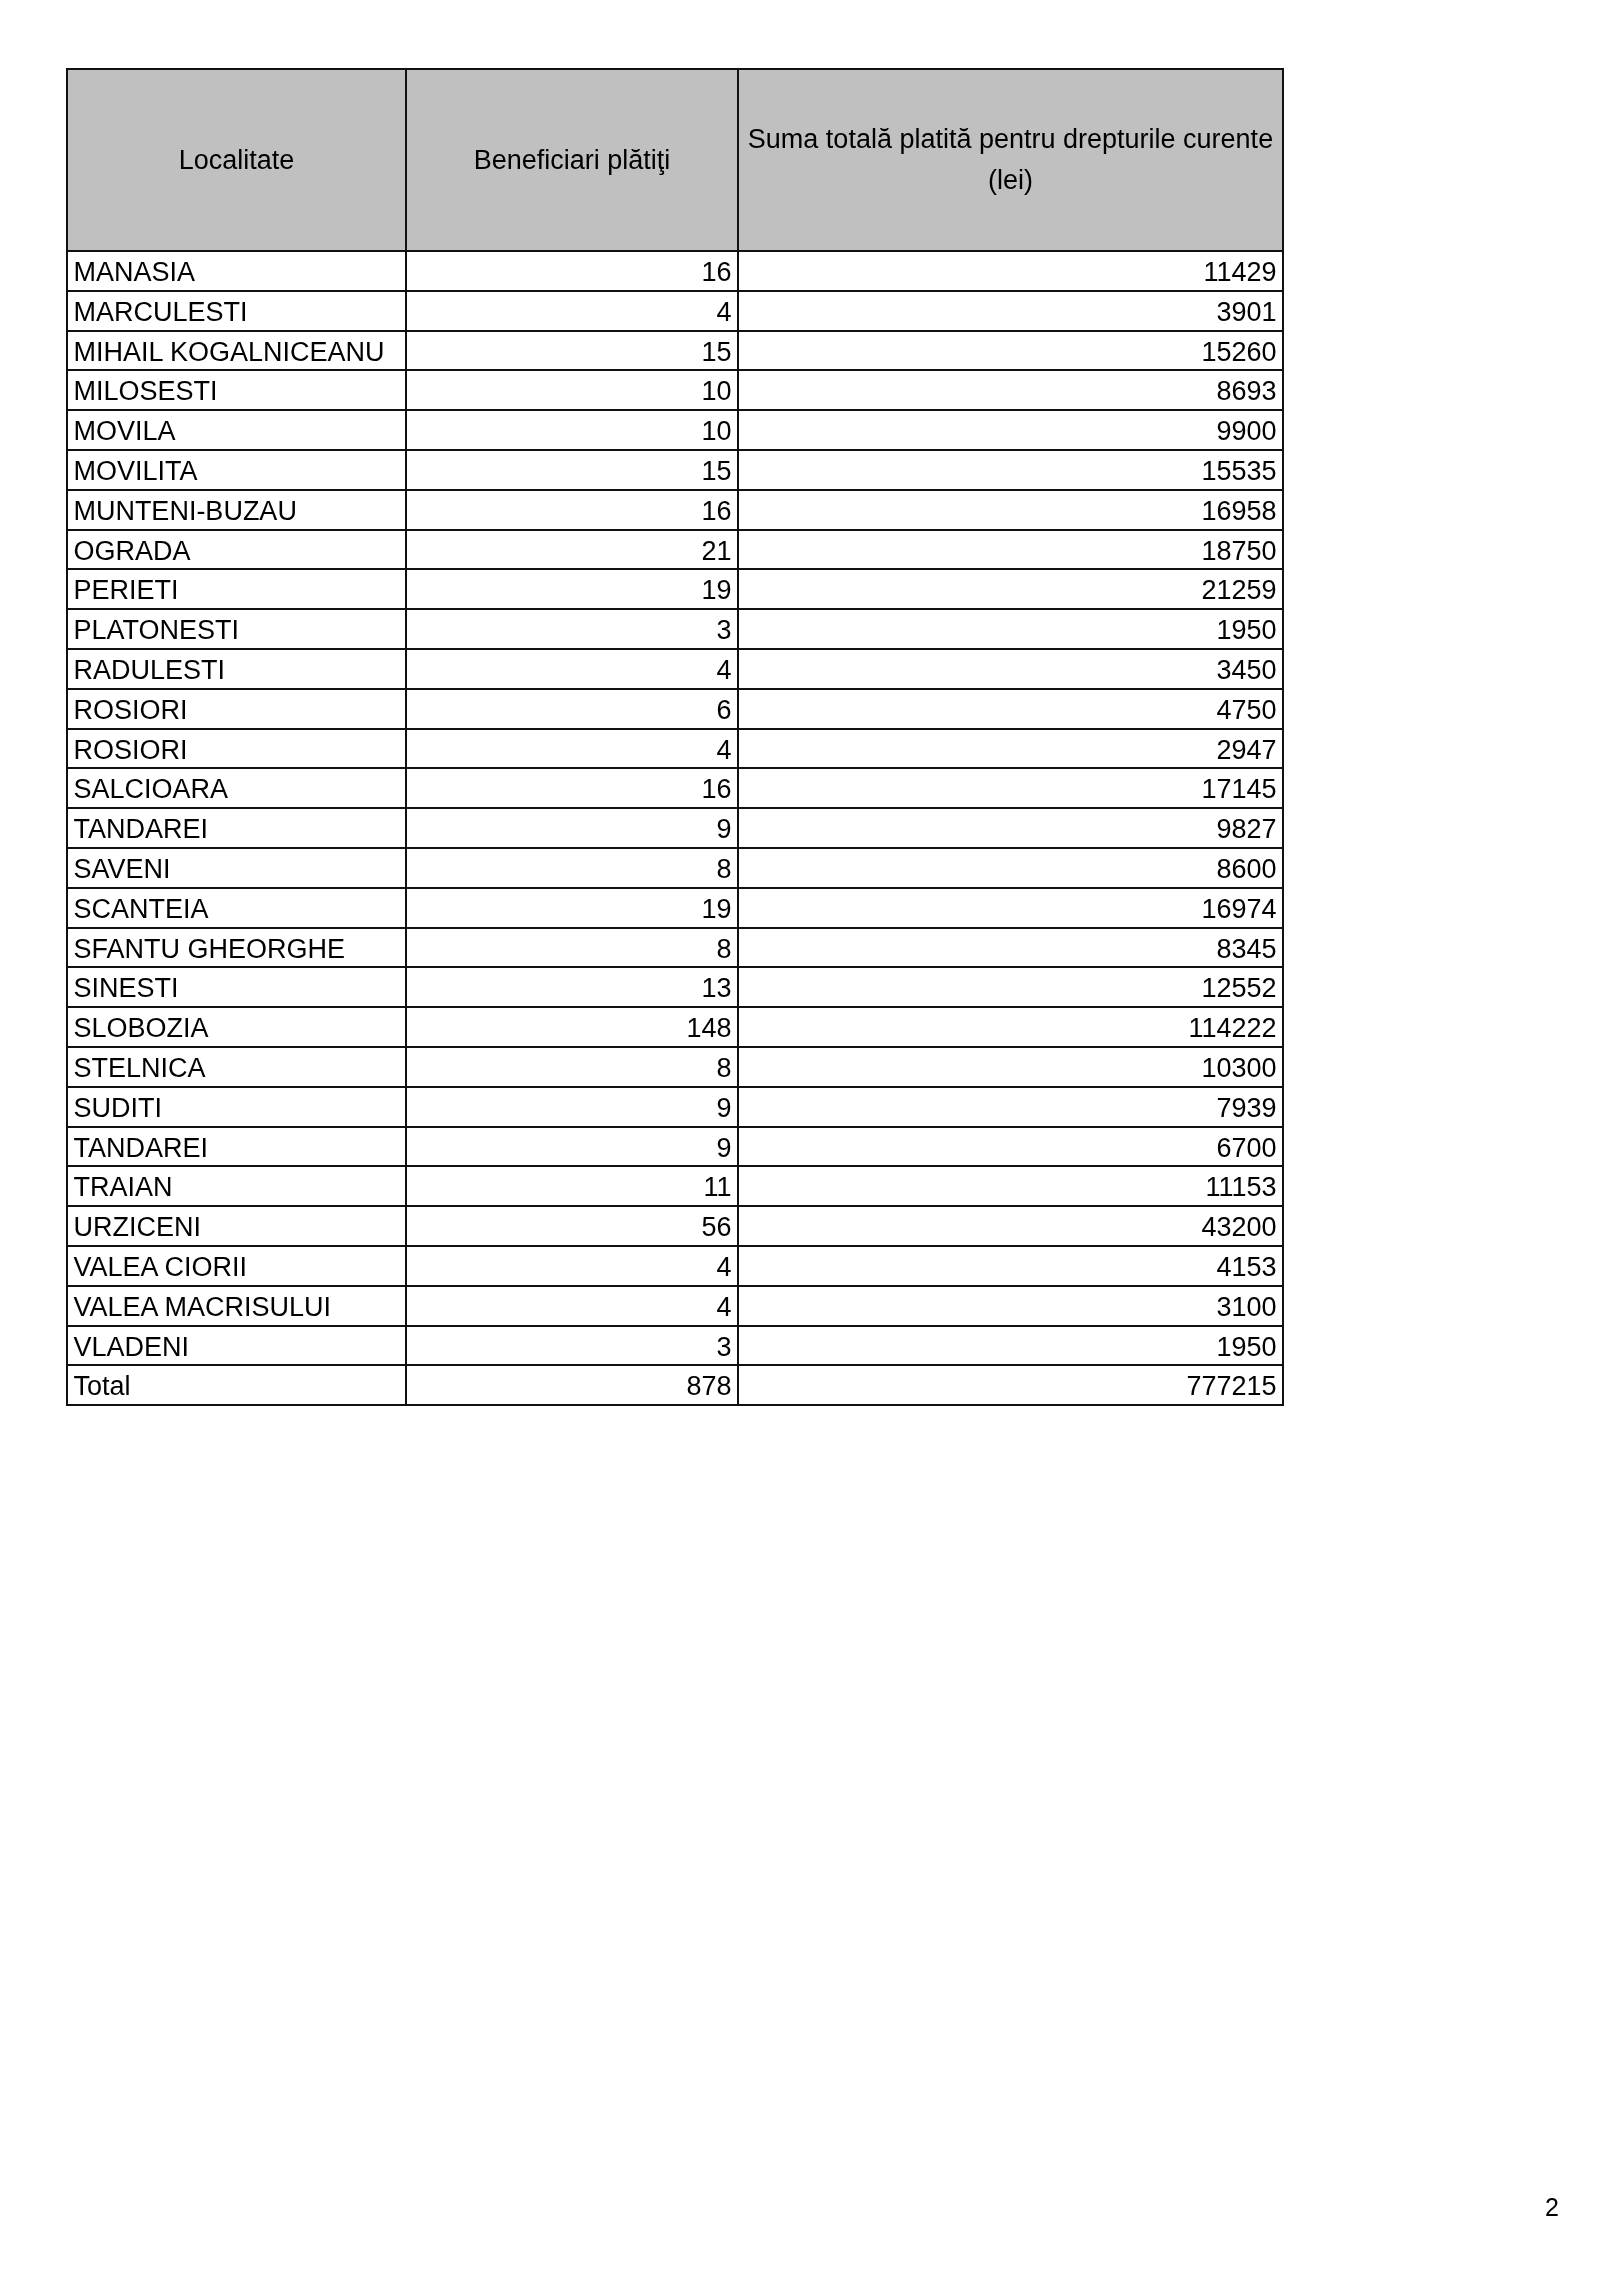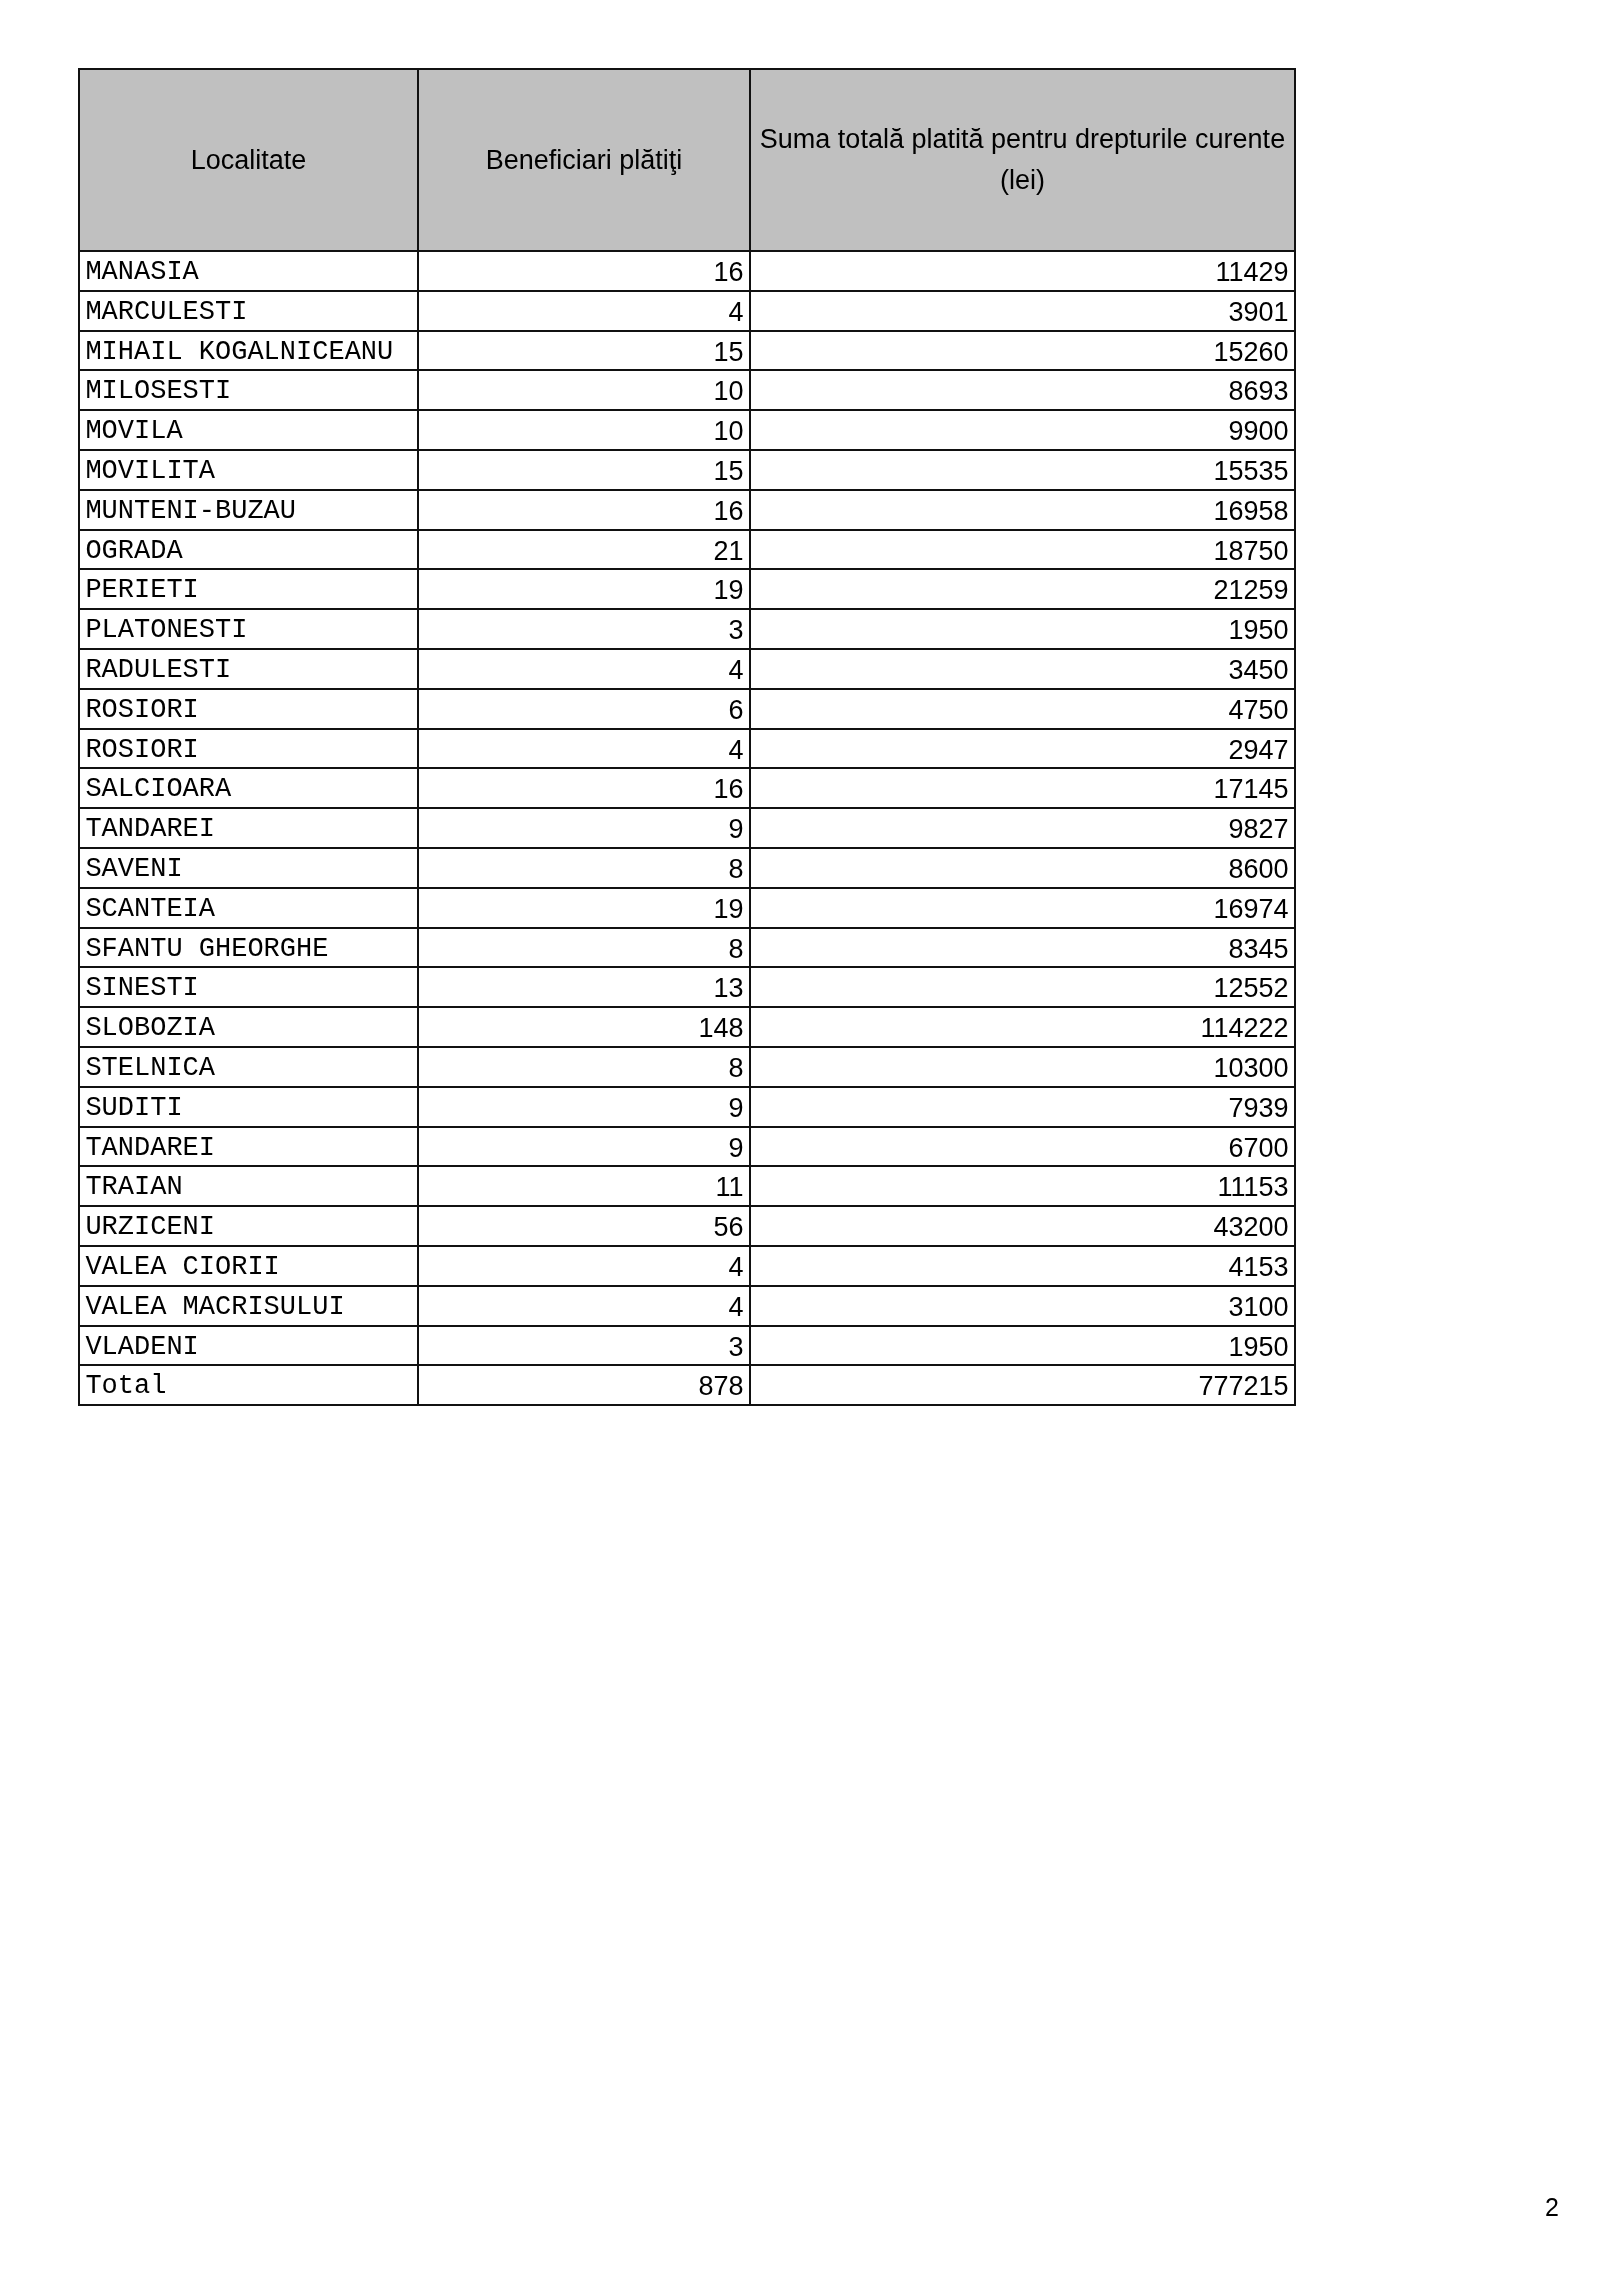--- a/index.html
+++ b/index.html
@@ -1,38 +1,38 @@
 <!DOCTYPE html>
 <html style="font-size:14.4px"><head>
   <meta charset="utf-8">
   <style>
     html, body { margin: 0; padding: 0; background: #ffffff; }
     body { width: 1620px; height: 2291px; position: relative; overflow: hidden;
            font-family: "Liberation Sans", sans-serif; color: #000; }
     table.data-table {
-      position: absolute; left: 78px; top: 68px;
+      position: absolute; left: 66px; top: 68px;
       border-collapse: collapse; table-layout: fixed;
       width: 1216px;
     }
     table.data-table col.c1 { width: 339px; }
     table.data-table col.c2 { width: 332px; }
     table.data-table col.c3 { width: 545px; }
     table.data-table th, table.data-table td {
       border: 2.7px solid #111;
       font-size: 27px; line-height: 32px;
       padding: 0 5.4px;
       white-space: nowrap; overflow: hidden;
     }
     table.data-table th {
       background: #c0c0c0; font-weight: normal;
       height: 180px; text-align: center; vertical-align: middle;
       line-height: 41px; white-space: normal;
     }
     table.data-table td { height: 36px; vertical-align: bottom; padding-bottom: 1.8px; }
-    td.name { text-align: left; font-family: Liberation Mono, monospace; }
+    td.name { text-align: left; }
     td.num { text-align: right; }
     .page-number {
       position: absolute; left: 1545px; top: 2193px;
       font-size: 25px; font-family: "Liberation Sans", sans-serif;
     }
   </style>
 </head>
 <body>
 
 <table class="data-table">

